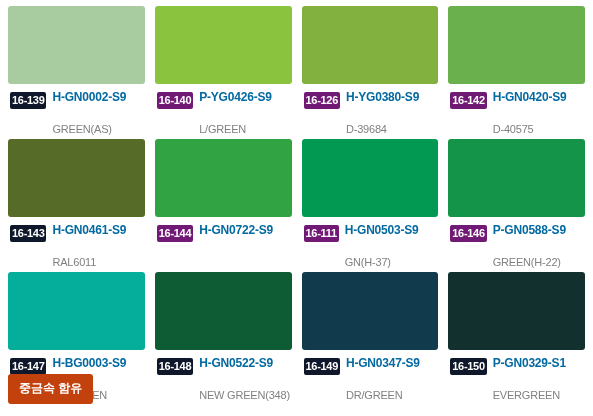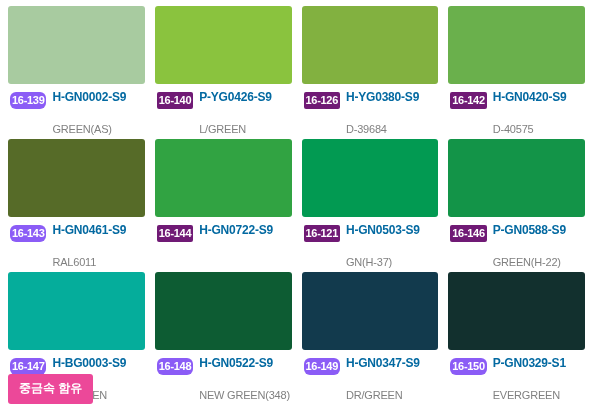--- a/index.html
+++ b/index.html
@@ -48,21 +48,21 @@
     text-align: center;
     font-size: 11px;
     font-weight: bold;
     color: #ffffff;
     border-radius: 2px;
     letter-spacing: -0.3px;
     margin-top: 1px;
     padding: 0 2px;
     box-sizing: border-box;
   }
-  .badge.grey { background: #8b5cf6; border-radius: 6px; }
+  .badge.grey { background: #0f172a; }
   .badge.red  { background: #701a75; }
   .names {
     margin-left: 6px;
     min-width: 0;
   }
   .code {
     font-size: 12px;
     font-weight: bold;
     color: #0369a1;
     line-height: 13px;
@@ -77,21 +77,21 @@
     letter-spacing: -0.2px;
     margin-top: 18px;
   }
   .footer {
     position: absolute;
     left: 8px;
     bottom: 12px;
   }
   .warn-badge {
     display: inline-block;
-    background: #ec4899;
+    background: #c2410c;
     color: #ffffff;
     font-size: 12px;
     font-weight: bold;
     border-radius: 3px;
     padding: 6px 11px 7px 11px;
     letter-spacing: 0px;
   }
 </style>
 </head>
 <body>
@@ -153,21 +153,21 @@
         <div class="meta">
           <div class="badge red">16-144</div>
           <div class="names">
             <div class="code">H-GN0722-S9</div>
           </div>
         </div>
       </div>
       <div class="cell">
         <div class="swatch" style="background: rgb(2, 154, 82);"></div>
         <div class="meta">
-          <div class="badge red">16-121</div>
+          <div class="badge red">16-111</div>
           <div class="names">
             <div class="code">H-GN0503-S9</div>
             <div class="desc">GN(H-37)</div>
           </div>
         </div>
       </div>
       <div class="cell">
         <div class="swatch" style="background: rgb(19, 148, 72);"></div>
         <div class="meta">
           <div class="badge red">16-146</div>

